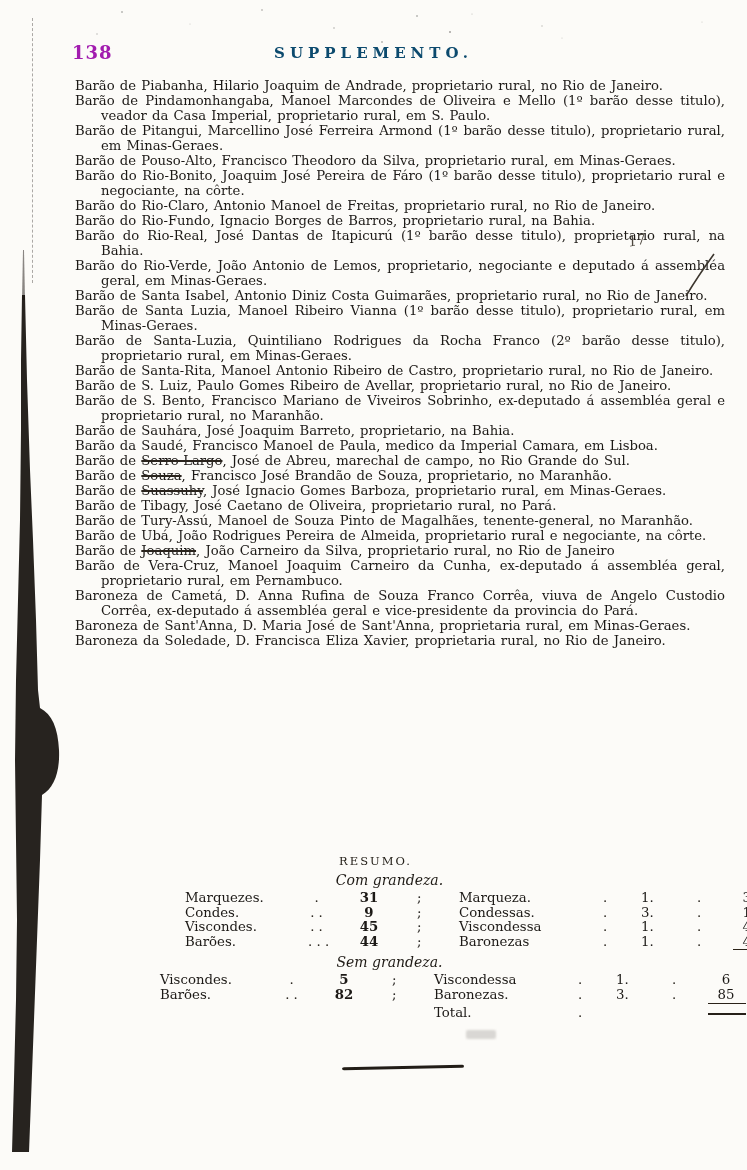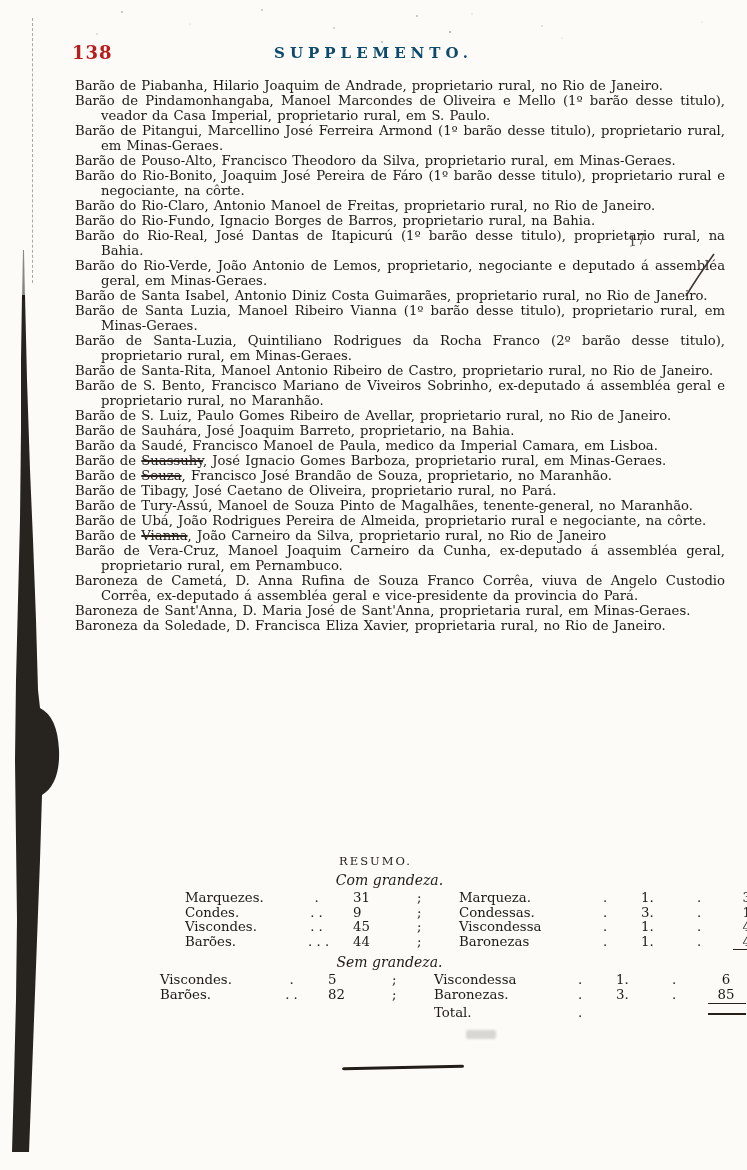--- a/index.html
+++ b/index.html
@@ -5,21 +5,21 @@
   html,body{margin:0;padding:0;background:#e8e6e0;}
   .page{
     position:relative;width:747px;height:1170px;margin:0 auto;
     background:#fcfbf8;overflow:hidden;
     font-family:"DejaVu Serif","Liberation Serif",serif;
     color:#1c1916;
   }
   
   .pagenum{
     position:absolute;left:72px;top:42px;
-    font-size:18px;font-weight:bold;letter-spacing:1px;color:#b91c1c;
+    font-size:18px;font-weight:bold;letter-spacing:1px;color:#a21caf;
   }
   .header{
     position:absolute;left:0;top:44px;width:100%;text-align:center;
     font-size:15px;font-weight:bold;letter-spacing:5px;color:#0c4a6e;
   }
   
   #entries{
     position:absolute;left:75px;top:78px;width:650px;
     font-size:13.2px;line-height:15px;text-align:justify;
   }
@@ -44,21 +44,21 @@
   }
   .r-rows.com{margin-left:185px;}
   .r-rows.sem{margin-left:160px;}
   .r-row{
     display:grid;
     grid-template-columns:95px 17px 36px 14px 112px 12px 26px 12px 38px 48px;
     line-height:14.6px;white-space:nowrap;gap:28px;
   }
   .r-row .c{display:block;}
   .c.d1,.c.d2,.c.d3{text-align:center;color:#2a251e;}
-  .c.n1{text-align:left;padding-right:4px;}
+  .c.n1{text-align:center;padding-right:4px;font-weight:bold;}
   .c.sep{text-align:left;}
   .c.n2{text-align:left;padding-left:2px;}
   .c.sum{text-align:center;padding-right:2px;}
   .c.grand{text-align:left;padding-right:2px;}
   .c.u{border-bottom:1.5px solid #2a2218;}
   .r-row.total{margin-top:2px;}
   .r-row.total .c.sum{border-top:2px solid #262019;margin-top:7px;height:7px;}
   .r-row.total .c.grand{
     border-top:1px solid #35302a;
     border-bottom:3px double #262019;
@@ -125,30 +125,31 @@
       <div class="entry">Barão de Pouso-Alto, Francisco Theodoro da Silva, proprietario rural, em Minas-Geraes.</div>
       <div class="entry">Barão do Rio-Bonito, Joaquim José Pereira de Fáro (1º barão desse titulo), proprietario rural e negociante, na côrte.</div>
       <div class="entry">Barão do Rio-Claro, Antonio Manoel de Freitas, proprietario rural, no Rio de Janeiro.</div>
       <div class="entry">Barão do Rio-Fundo, Ignacio Borges de Barros, proprietario rural, na Bahia.</div>
       <div class="entry">Barão do Rio-Real, José Dantas de Itapicurú (1º barão desse titulo), proprietario rural, na Bahia.</div>
       <div class="entry">Barão do Rio-Verde, João Antonio de Lemos, proprietario, negociante e deputado á assembléa geral, em Minas-Geraes.</div>
       <div class="entry">Barão de Santa Isabel, Antonio Diniz Costa Guimarães, proprietario rural, no Rio de Janeiro.</div>
       <div class="entry">Barão de Santa Luzia, Manoel Ribeiro Vianna (1º barão desse titulo), proprietario rural, em Minas-Geraes.</div>
       <div class="entry">Barão de Santa-Luzia, Quintiliano Rodrigues da Rocha Franco (2º barão desse titulo), proprietario rural, em Minas-Geraes.</div>
       <div class="entry">Barão de Santa-Rita, Manoel Antonio Ribeiro de Castro, proprietario rural, no Rio de Janeiro.</div>
+      <div class="entry">Barão de S. Luiz, Paulo Gomes Ribeiro de Avellar, proprietario rural, no Rio de Janeiro.</div>
       <div class="entry">Barão de S. Bento, Francisco Mariano de Viveiros Sobrinho, ex-deputado á assembléa geral e proprietario rural, no Maranhão.</div>
-      <div class="entry">Barão de S. Luiz, Paulo Gomes Ribeiro de Avellar, proprietario rural, no Rio de Janeiro.</div>
       <div class="entry">Barão de Sauhára, José Joaquim Barreto, proprietario, na Bahia.</div>
       <div class="entry">Barão da Saudé, Francisco Manoel de Paula, medico da Imperial Camara, em Lisboa.</div>
+      <div class="entry">Barão de <span class="struck">Serro-Largo</span>, José de Abreu, marechal de campo, no Rio Grande do Sul.</div>
+      <div class="entry">Barão de <span class="struck">Souza</span>, Francisco José Brandão de Souza, proprietario, no Maranhão.</div>
       <div class="entry">Barão de <span class="struck">Suassuhy</span>, José Ignacio Gomes Barboza, proprietario rural, em Minas-Geraes.</div>
-      <div class="entry">Barão de <span class="struck">Souza</span>, Francisco José Brandão de Souza, proprietario, no Maranhão.</div>
       <div class="entry">Barão de Tibagy, José Caetano de Oliveira, proprietario rural, no Pará.</div>
       <div class="entry">Barão de Tury-Assú, Manoel de Souza Pinto de Magalhães, tenente-general, no Maranhão.</div>
       <div class="entry">Barão de Ubá, João Rodrigues Pereira de Almeida, proprietario rural e negociante, na côrte.</div>
-      <div class="entry">Barão de <span class="struck">Vianna</span>, João Carneiro da Silva, proprietario rural, no Rio de Janeiro</div>
+      <div class="entry">Barão de <span class="struck">Joaquim</span>, João Carneiro da Silva, proprietario rural, no Rio de Janeiro</div>
       <div class="entry">Barão de Vera-Cruz, Manoel Joaquim Carneiro da Cunha, ex-deputado á assembléa geral, proprietario rural, em Pernambuco.</div>
       <div class="entry">Baroneza de Cametá, D. Anna Rufina de Souza Franco Corrêa, viuva de Angelo Custodio Corrêa, ex-deputado á assembléa geral e vice-presidente da provincia do Pará.</div>
       <div class="entry">Baroneza de Sant'Anna, D. Maria José de Sant'Anna, proprietaria rural, em Minas-Geraes.</div>
       <div class="entry">Baroneza da Soledade, D. Francisca Eliza Xavier, proprietaria rural, no Rio de Janeiro.</div>
     </div>
 
   <div id="resumo">
     <div class="r-title">RESUMO.</div>
     <div id="r-body">
         <div class="r-sub">Com grandeza.</div>

